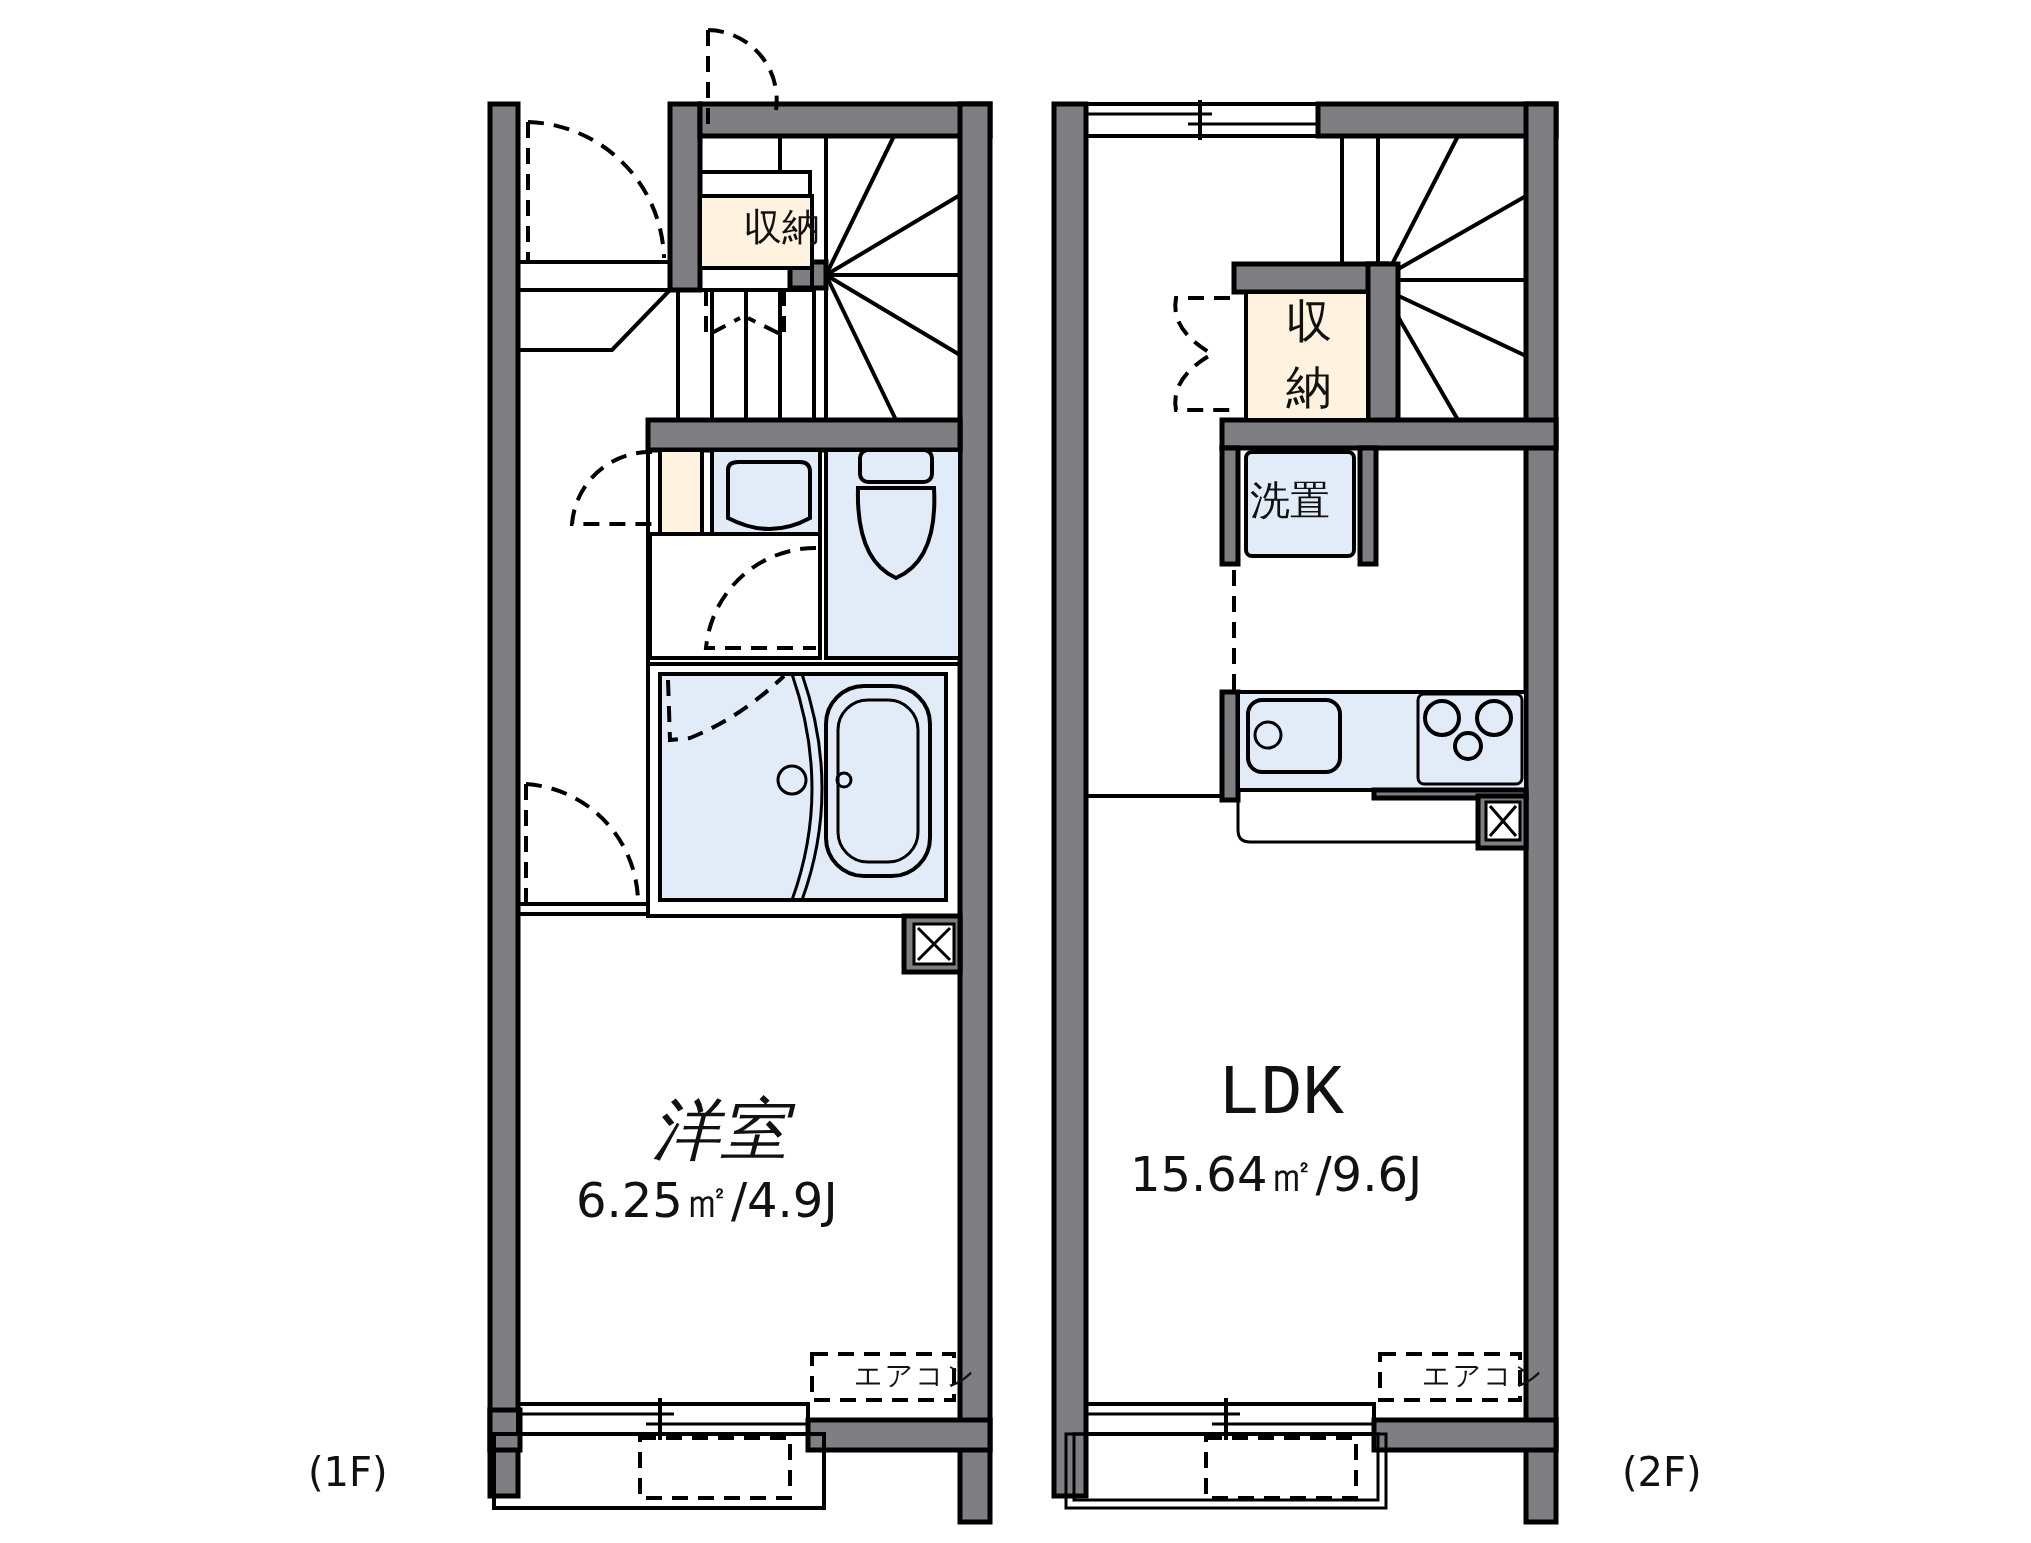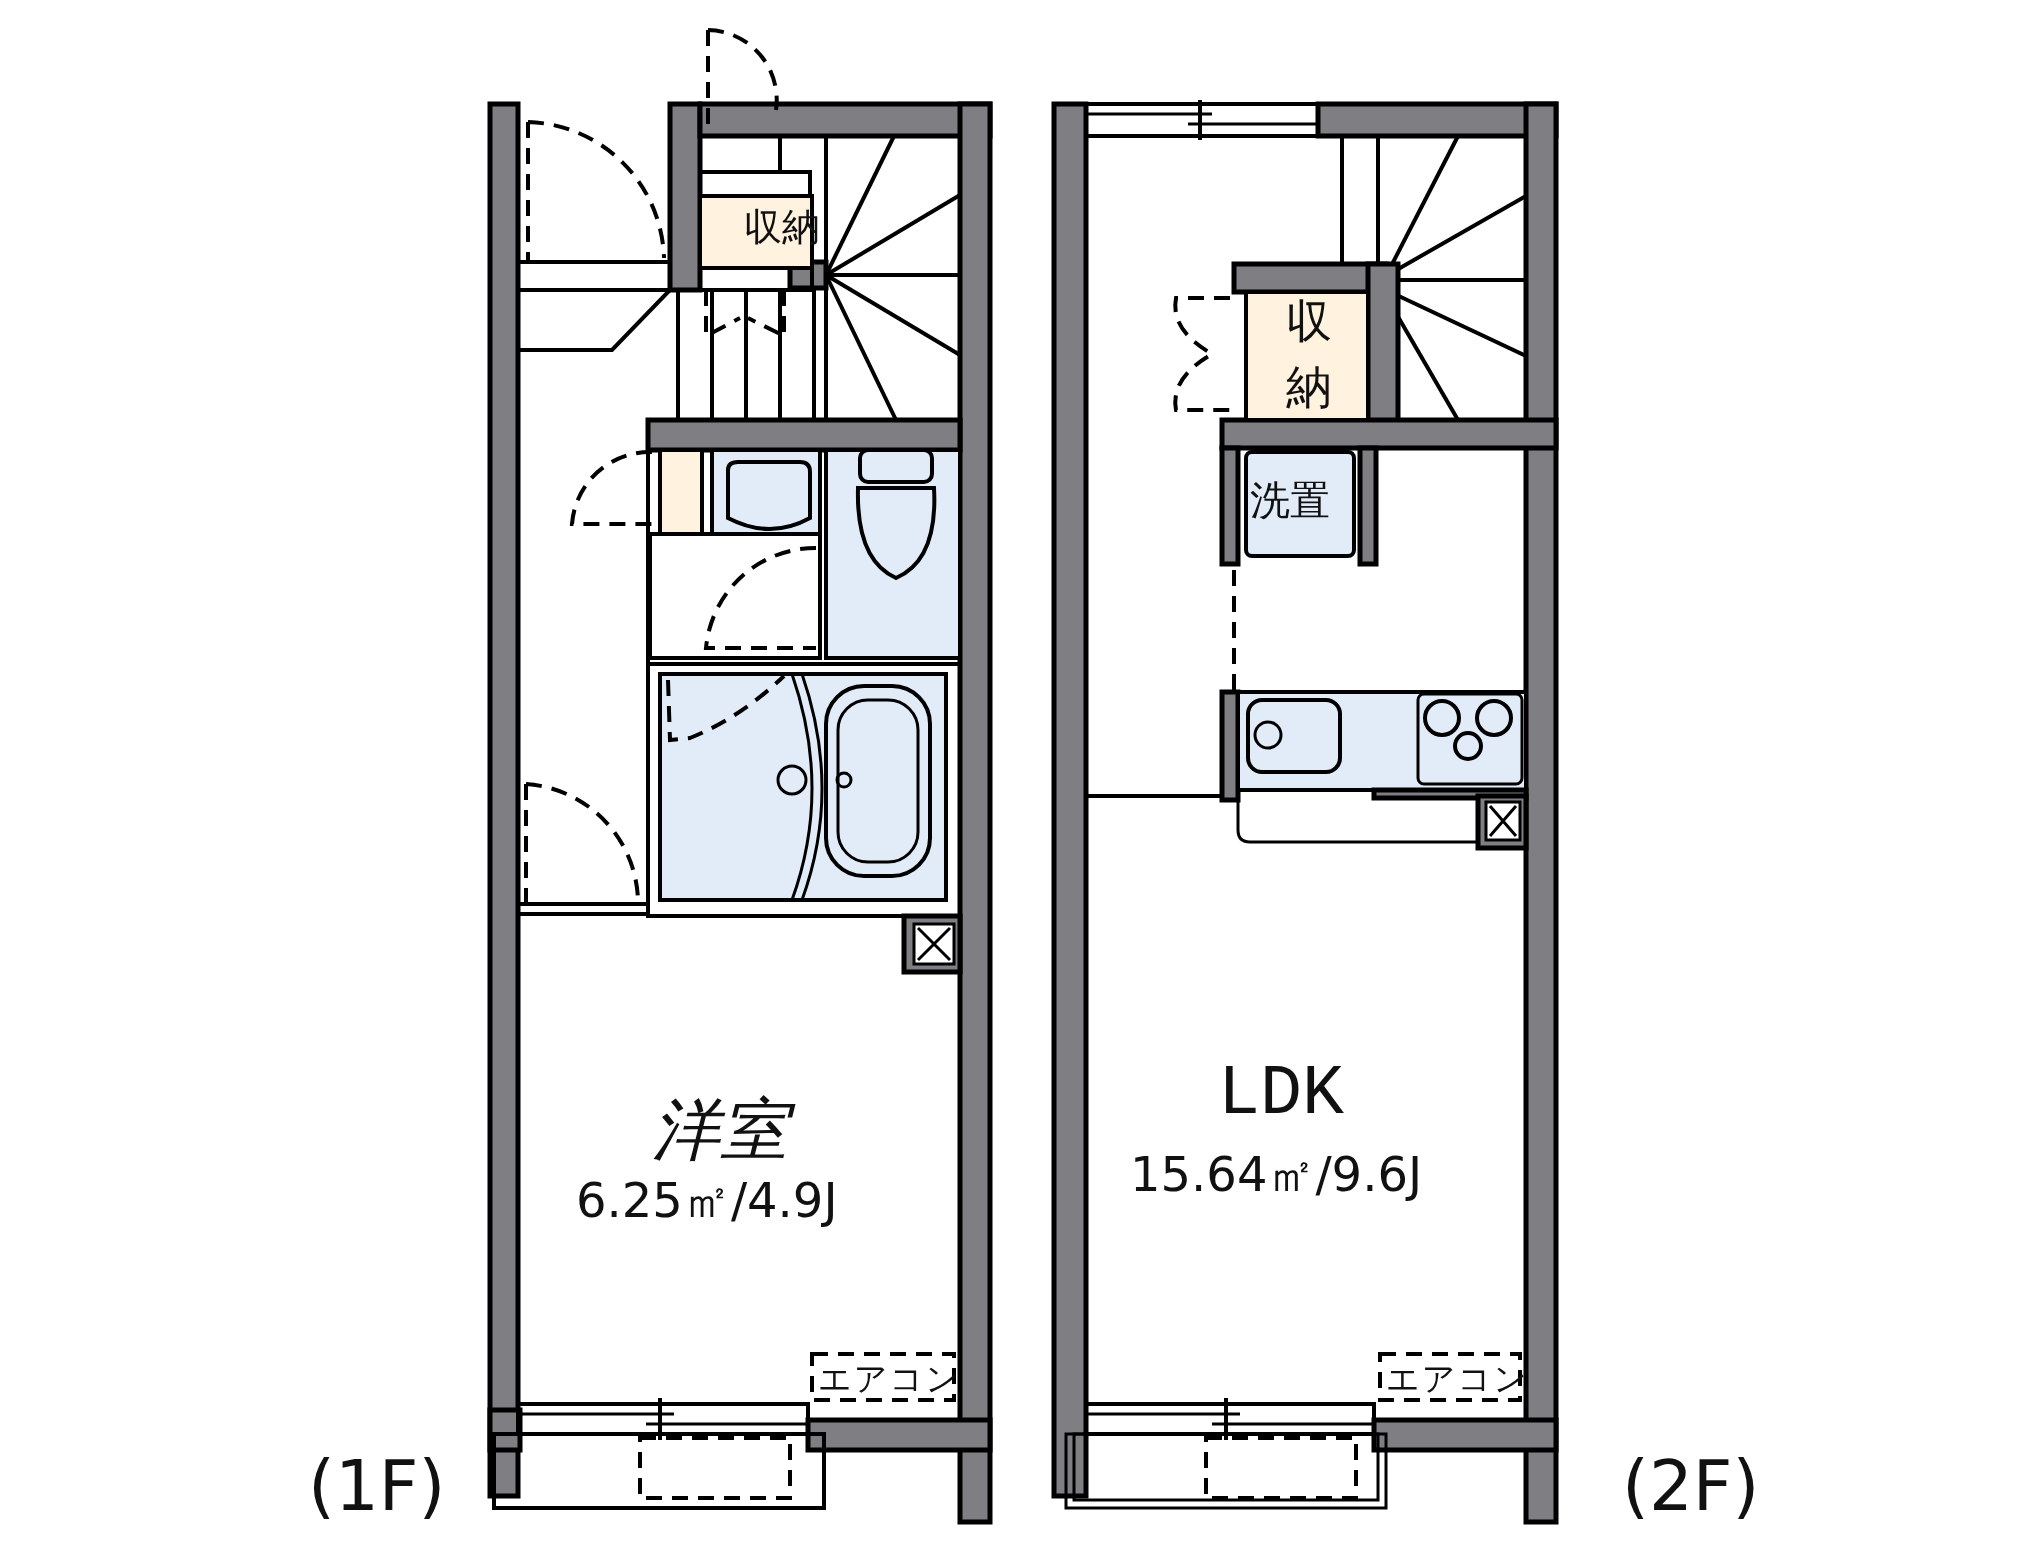--- a/index.html
+++ b/index.html
@@ -1,23 +1,23 @@
 <!DOCTYPE html>
 <html><head>
 <meta charset="utf-8">
 <style>
   html, body { margin: 0; padding: 0; background: #ffffff; }
   body { width: 2031px; height: 1543px; position: relative; overflow: hidden; font-family: "DejaVu Sans", sans-serif; }
   #plan { position: absolute; left: 0; top: 0; width: 2031px; height: 1543px; }
   .lbl { position: absolute; color: #111; font-family: "DejaVu Sans", sans-serif; white-space: nowrap; line-height: 1; }
-  .floor-lbl { font-size: 69px; }
+  .floor-lbl { font-size: 40px; }
   .room-name { font-size: 68px; }
   .room-area { font-size: 48px; }
   .small-lbl { font-size: 40px; }
-  .ac-lbl { font-size: 33px; letter-spacing: 2px; }
+  .ac-lbl { font-size: 28px; letter-spacing: 2px; margin-left: 36px; }
 </style>
 </head>
 <body>
 
 <svg id="plan" viewBox="0 0 2031 1543" xmlns="http://www.w3.org/2000/svg">
   <defs>
     <style>
       .wall { fill: #7f7f83; stroke: #000; stroke-width: 5; }
       .ln { fill: none; stroke: #000; stroke-width: 4; }
       .thin { fill: none; stroke: #000; stroke-width: 3; }

